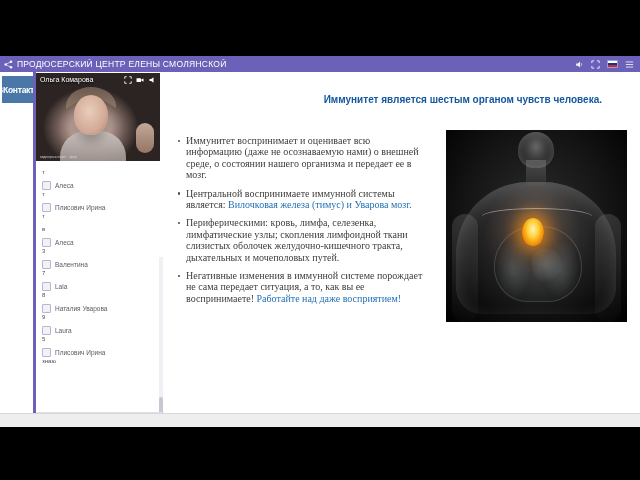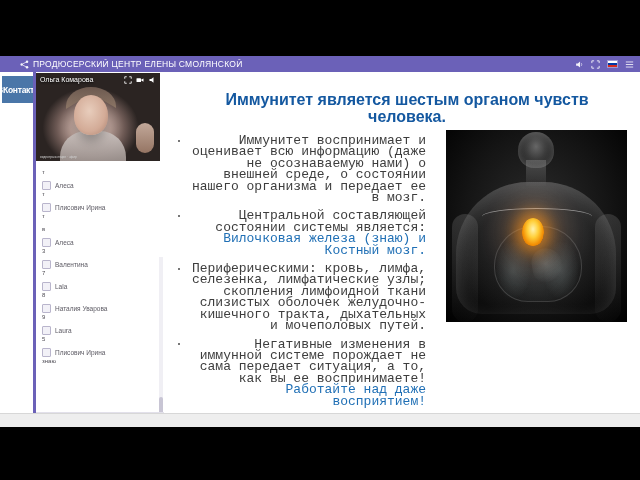--- a/index.html
+++ b/index.html
@@ -41,21 +41,21 @@
     left: 0; top: 0;
     width: 640px; height: 16px;
     background: #6b61b8;
     display: flex;
     align-items: center;
   }
   #topbar-left {
     display: flex;
     align-items: center;
     gap: 4px;
-    padding-left: 20px;
+    padding-left: 4px;
     flex: 1;
     min-width: 0;
   }
   .share-icon {
     width: 9px; height: 9px;
     flex: none;
     opacity: .95;
   }
   #room-title {
     color: #ffffff;
@@ -280,41 +280,40 @@
     position: absolute;
     left: 164px; top: 16px;
     width: 476px; height: 341px;
     background: #ffffff;
     overflow: hidden;
   }
   #slide-title {
     position: absolute;
     left: 48px; top: 19px;
     width: 390px;
-    text-align: center;
-    font-size: 16px;
+    text-align: right;
+    font-size: 10px;
     font-weight: bold;
     color: #1458a0;
     line-height: 17px;
     font-family: "Liberation Sans", sans-serif;
   }
   #slide-body {
     position: absolute;
     left: 12px; top: 63px;
     width: 250px;
   }
   .bullet {
     position: relative;
     padding-left: 10px;
     margin-bottom: 7px;
-    font-size: 13px;
+    font-size: 10px;
     line-height: 11.4px;
     color: #3d3d3d;
-    font-family: Liberation Mono, monospace;
-    text-align: right;
+    font-family: Liberation Serif, serif;
   }
   .bullet::before {
     content: "";
     position: absolute;
     left: 2px; top: 4.5px;
     width: 2.4px; height: 2.4px;
     background: #4a4a4a;
     border-radius: 50%;
   }
   .hl-blue { color: #1f6fb5; }
@@ -541,21 +540,21 @@
         </svg>
         <div id="composer-caret"></div>
         <div id="composer-input">Написать сообщение</div>
       </div>
     </div>
 
     <div id="slide">
       <div id="slide-title">Иммунитет является шестым органом чувств человека.</div>
       <div id="slide-body">
           <div class="bullet"><span>Иммунитет воспринимает и оценивает всю информацию (даже не осознаваемую нами) о внешней среде, о состоянии нашего организма и передает ее в мозг.</span></div>
-          <div class="bullet"><span>Центральной составляющей состоянии системы является: </span><span class="hl-blue">Вилочковая железа (знаю) и Костный мозг.</span></div>
+          <div class="bullet"><span>Центральной воспринимаете иммунной системы является: </span><span class="hl-blue">Вилочковая железа (тимус) и Уварова мозг.</span></div>
           <div class="bullet"><span>Периферическими: кровь, лимфа, селезенка, лимфатические узлы; скопления лимфоидной ткани слизистых оболочек желудочно-кишечного тракта, дыхательных и мочеполовых путей.</span></div>
           <div class="bullet"><span>Негативные изменения в иммунной системе порождает не сама передает ситуация, а то, как вы ее воспринимаете! </span><span class="hl-blue">Работайте над даже восприятием!</span></div>
         </div>
 
       <div id="slide-image">
         <div class="torso">
           <div class="t-arm-l"></div>
           <div class="t-arm-r"></div>
           <div class="t-shoulders"></div>
           <div class="t-neck"></div>

